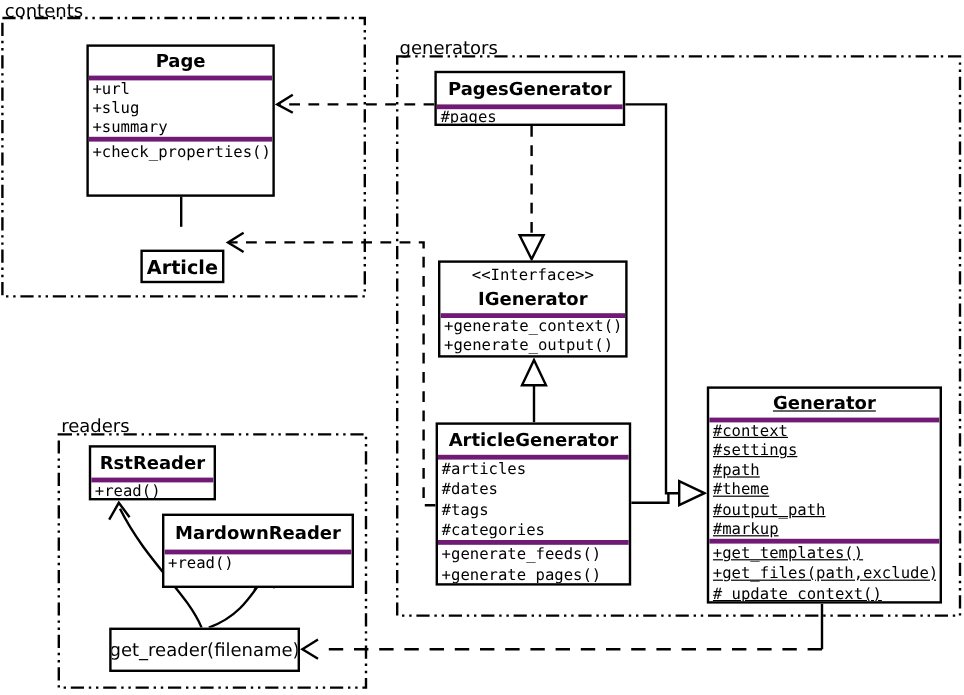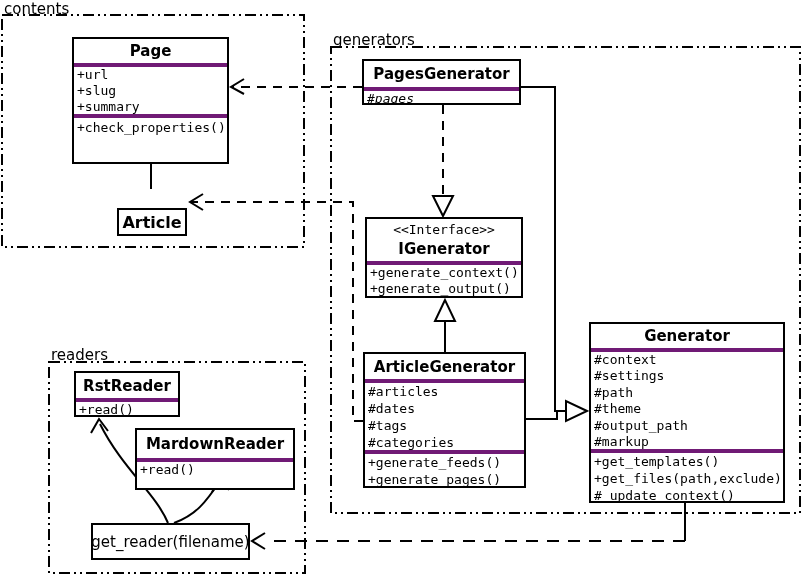--- a/index.html
+++ b/index.html
@@ -75,21 +75,21 @@
     </div>
     <div class="uml-sec" style="flex:1;">
       <div class="uml-row" style="line-height:19px;">+check_properties()</div>
     </div>
   </div>
 
   <div class="uml-box simple bold" style="left:117px;top:189px;width:70px;height:28px;">Article</div>
 
   <div class="uml-box" style="left:362px;top:59px;width:159px;height:46px;">
     <div class="uml-title" style="flex-basis:26px;">PagesGenerator</div>
-    <div class="uml-sec" style="flex:1;font-style:italic;">
+    <div class="uml-sec" style="flex:1;">
       <div class="uml-row" style="line-height:15px;">#pages</div>
     </div>
   </div>
 
   <div class="uml-box" style="left:365px;top:217px;width:158px;height:81px;">
     <div class="head2" style="flex-basis:42px;">
       <div class="stereo">&lt;&lt;Interface&gt;&gt;</div>
       <div class="big">IGenerator</div>
     </div>
     <div class="uml-sec" style="flex:1;">
@@ -105,21 +105,21 @@
       <div class="uml-row" style="line-height:17px;">#dates</div>
       <div class="uml-row" style="line-height:17px;">#tags</div>
       <div class="uml-row" style="line-height:17px;">#categories</div>
     </div>
     <div class="uml-sec" style="flex:1;">
       <div class="uml-row" style="line-height:17px;">+generate_feeds()</div>
       <div class="uml-row" style="line-height:17px;">+generate_pages()</div>
     </div>
   </div>
 
-  <div class="uml-box" style="left:589px;top:322px;width:196px;height:181px;">
+  <div class="uml-box" style="left:589px;top:322px;width:196px;height:181px;text-decoration:underline;">
     <div class="uml-title" style="flex-basis:24px;">Generator</div>
     <div class="uml-sec" style="flex-basis:101px;">
       <div class="uml-row" style="line-height:16.4px;">#context</div>
       <div class="uml-row" style="line-height:16.4px;">#settings</div>
       <div class="uml-row" style="line-height:16.4px;">#path</div>
       <div class="uml-row" style="line-height:16.4px;">#theme</div>
       <div class="uml-row" style="line-height:16.4px;">#output_path</div>
       <div class="uml-row" style="line-height:16.4px;">#markup</div>
     </div>
     <div class="uml-sec" style="flex:1;">

